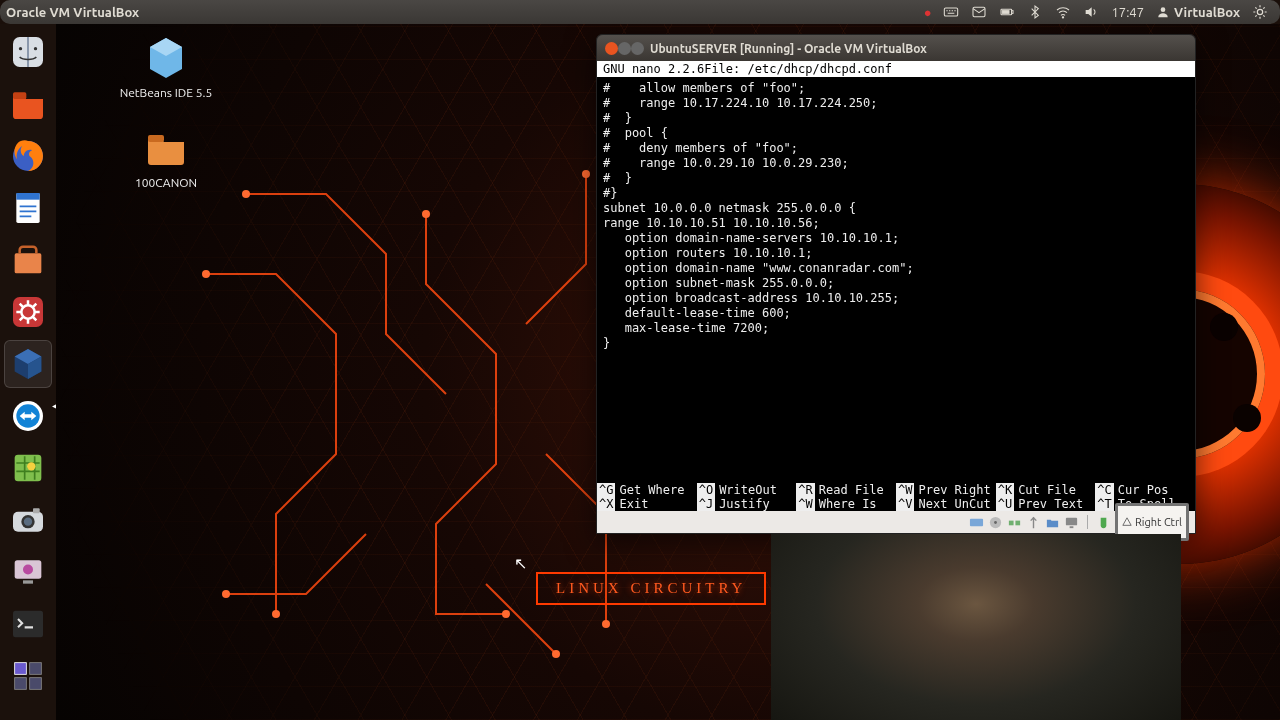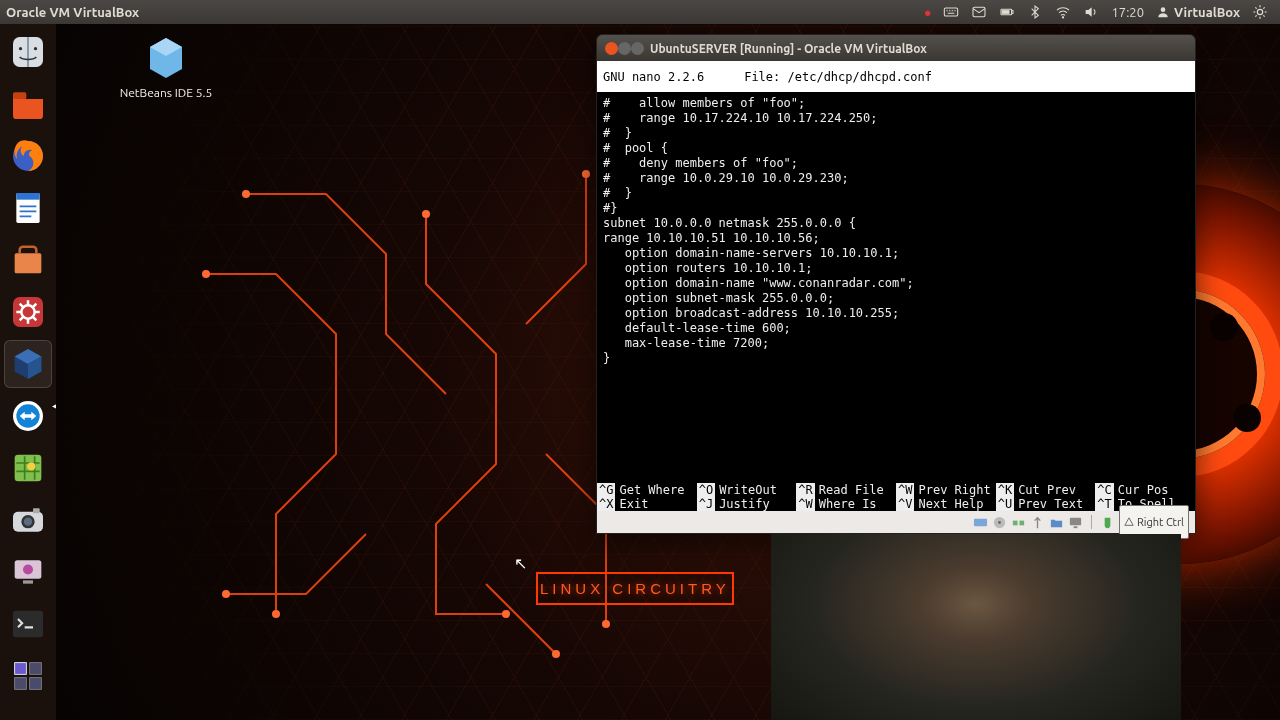--- a/index.html
+++ b/index.html
@@ -12,20 +12,21 @@
   position: relative;
   color: #ddd;
 }
 
 .top-panel {
   position: absolute; top: 0; left: 0; right: 0; height: 24px;
   background: linear-gradient(#4a4744, #3a3734);
   display: flex; align-items: center;
   color: #dfdbd2; font-weight: bold; font-size: 13px;
   padding: 0 6px;
+  border-radius: 10px;
 }
 .top-panel .title { flex: 0 0 auto; }
 .top-panel .spacer { flex: 1; }
 .top-panel .ind { margin: 0 6px; display:inline-flex; align-items:center; font-weight:normal; cursor:pointer; }
 .top-panel .ind svg { width:16px; height:16px; }
 .top-panel .user { font-weight:bold; }
 
 .launcher {
   position: absolute; left: 0; top: 24px; width: 56px; bottom: 0;
   background: rgba(30,20,15,0.55);
@@ -60,54 +61,54 @@
   border-radius:50%;
   background: radial-gradient(circle at 50% 50%, #ff5510 0%, #ff3a00 30%, #7a1400 60%, #1a0400 80%);
   box-shadow: 0 0 60px #c02a00;
 }
 .big-eye .inner { position:absolute; left:50%; top:50%; transform:translate(-50%,-50%);
   width:170px; height:170px; border-radius:50%; background:#150400; box-shadow:0 0 0 18px #ff4a10, inset 0 0 0 8px #ff7a30; }
 .big-eye .dot { position:absolute; width:28px; height:28px; border-radius:50%; background:#0a0200;}
 .big-eye .d1{left:58%;top:34%} .big-eye .d2{left:64%;top:58%}
 .lc-label {
   position:absolute; left:480px; top:548px;
-  border:2px solid #ff3a00; color:#ff5a20; padding:6px 2px;
-  font-family: Liberation Sans, sans-serif; letter-spacing:4px; font-size:15px;
+  border:2px solid #ff3a00; color:#ff5a20; padding:6px 18px;
+  font-family: Liberation Serif, serif; letter-spacing:4px; font-size:15px;
   text-shadow:0 0 6px #ff3a00aa;
 }
 
 .dicon { position:absolute; width:100px; text-align:center; color:#eee; font-size:12px; cursor:pointer; }
 .dicon .glyph{ width:48px; height:48px; margin:0 auto 4px; display:flex;align-items:center;justify-content:center; }
 
 .vm-window {
   position:absolute; left:540px; top:10px; width:600px; height:500px;
   background:#3b3835; border-radius:6px 6px 0 0; box-shadow:0 8px 30px rgba(0,0,0,0.6);
   border:1px solid #222;
 }
 .vm-titlebar { height:26px; background:linear-gradient(#54504c,#3a3632); border-radius:6px 6px 0 0;
   display:flex; align-items:center; padding:0 8px; gap:0; }
 .vm-titlebar .wbtn { width:13px; height:13px; border-radius:50%; cursor:pointer; }
 .wbtn.close{background:#e95420}.wbtn.min{background:#666}.wbtn.max{background:#666}
 .vm-titlebar .title { color:#dfdbd2; font-weight:bold; font-size:12px; margin-left:6px; }
 .vm-body { position:absolute; top:26px; left:0; right:0; bottom:22px; background:#000; }
 .nano-head { background:#fff; color:#000; font-family:"DejaVu Sans Mono",monospace; font-size:12px;
-  display:flex; padding:0 6px; height:31px; align-items:center;gap:40px;}
+  display:flex; padding:0 6px; height:16px; align-items:center;}
 .nano-head .r{flex:1; }
 .nano-text { color:#eee; font-family:"DejaVu Sans Mono",monospace; font-size:12px; line-height:15px;
   white-space:pre; padding:4px 6px; }
 .nano-foot { position:absolute; bottom:0; left:0; right:0; background:#000;
   font-family:"DejaVu Sans Mono",monospace; font-size:12px; color:#eee; }
 .nano-foot .row{display:flex}
 .nano-foot .cell{flex:1; display:flex; gap:4px; align-items:center}
 .nano-foot .k{background:#eee;color:#000;padding:0 2px}
 .vm-status{position:absolute;left:0;right:0;bottom:0;height:22px;background:#ece9e6;
   display:flex;align-items:center;justify-content:flex-end;gap:4px;padding:0 6px;color:#333;font-size:11px}
 .vm-status .sicon{width:15px;height:15px;display:inline-flex;align-items:center;justify-content:center}
 .vm-status .divider{width:1px;height:14px;background:#aaa;margin:0 4px}
-.vm-status .hostkey{border:1px solid #737373;padding:10px 4px;border-radius:2px;background:#f5f3f0}
+.vm-status .hostkey{border:3px solid #737373;padding:10px 4px;border-radius:2px;background:#f5f3f0}
 
 .webcam{position:absolute;left:715px;top:510px;width:410px;height:200px;background:#353535;
   display:flex;align-items:center;justify-content:center}
 .webcam .face{width:100%;height:100%;background:radial-gradient(ellipse at 50% 35%,#6b5640 0%,#4a3b2e 20%,#262620 55%,#14140f 100%)}
 .cursor-arrow{position:absolute;color:#fff;font-size:16px}
 </style>
 </head>
 <body>
 
 <div class="top-panel">
@@ -143,21 +144,21 @@
         <path d="M3 9a14 14 0 0118 0M6 13a9 9 0 0112 0M9 17a4 4 0 016 0"></path>
         <circle cx="12" cy="20" r="1" fill="#dfdbd2"></circle>
       </svg>
   </span>
   <span class="ind">
     <svg viewBox="0 0 24 24" fill="#dfdbd2">
         <path d="M4 9v6h4l5 4V5L8 9H4z"></path>
         <path d="M16 8a5 5 0 010 8" fill="none" stroke="#dfdbd2" stroke-width="1.6"></path>
       </svg>
   </span>
-  <span class="ind">17:20</span>
+  <span class="ind">17:47</span>
   <span class="ind">
     <svg viewBox="0 0 24 24" fill="#dfdbd2" style="width:14px;height:14px">
         <circle cx="12" cy="8" r="4"></circle>
         <path d="M4 20c0-4 4-6 8-6s8 2 8 6v1H4z"></path>
       </svg>
     <span class="user" style="margin-left:4px">VirtualBox</span>
   </span>
   <span class="ind">
     <svg viewBox="0 0 24 24" fill="none" stroke="#dfdbd2" stroke-width="1.8">
         <circle cx="12" cy="12" r="4"></circle>
@@ -294,20 +295,29 @@
 
   <div class="dicon" style="left:60px;top:10px">
     <div class="glyph">
         <svg viewBox="0 0 48 48">
           <path d="M24 4l16 9v22l-16 9-16-9V13z" fill="#6fb7e8"></path>
           <path d="M24 4l16 9-16 9-16-9z" fill="#a8d6f4"></path>
         </svg>
       </div>
     <div>NetBeans IDE 5.5</div>
   </div>
+  <div class="dicon" style="left:60px;top:100px">
+    <div class="glyph">
+        <svg viewBox="0 0 48 48">
+          <path d="M6 14h12l4 4h20v20a3 3 0 01-3 3H9a3 3 0 01-3-3z" fill="#e98f40"></path>
+          <rect x="6" y="11" width="16" height="7" rx="2" fill="#c96a20"></rect>
+        </svg>
+      </div>
+    <div>100CANON</div>
+  </div>
 
   <span class="cursor-arrow" style="left:458px;top:530px">↖</span>
 
   <div class="vm-window">
     <div class="vm-titlebar">
       <span class="wbtn close"></span>
       <span class="wbtn min"></span>
       <span class="wbtn max"></span>
       <span class="title">UbuntuSERVER [Running] - Oracle VM VirtualBox</span>
     </div>
@@ -348,21 +358,21 @@
             <span class="cell">
               <span class="k">^R</span>
               <span>Read File</span>
             </span>
             <span class="cell">
               <span class="k">^W</span>
               <span>Prev Right</span>
             </span>
             <span class="cell">
               <span class="k">^K</span>
-              <span>Cut Prev</span>
+              <span>Cut File</span>
             </span>
             <span class="cell">
               <span class="k">^C</span>
               <span>Cur Pos</span>
             </span>
           </div>
         <div class="row" id="nr2">
             <span class="cell">
               <span class="k">^X</span>
               <span>Exit</span>
@@ -370,21 +380,21 @@
             <span class="cell">
               <span class="k">^J</span>
               <span>Justify</span>
             </span>
             <span class="cell">
               <span class="k">^W</span>
               <span>Where Is</span>
             </span>
             <span class="cell">
               <span class="k">^V</span>
-              <span>Next Help</span>
+              <span>Next UnCut</span>
             </span>
             <span class="cell">
               <span class="k">^U</span>
               <span>Prev Text</span>
             </span>
             <span class="cell">
               <span class="k">^T</span>
               <span>To Spell</span>
             </span>
           </div>

